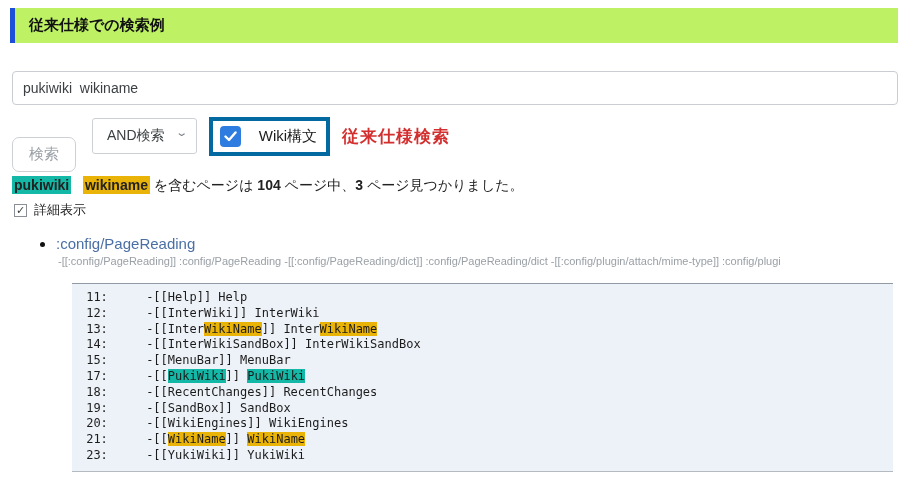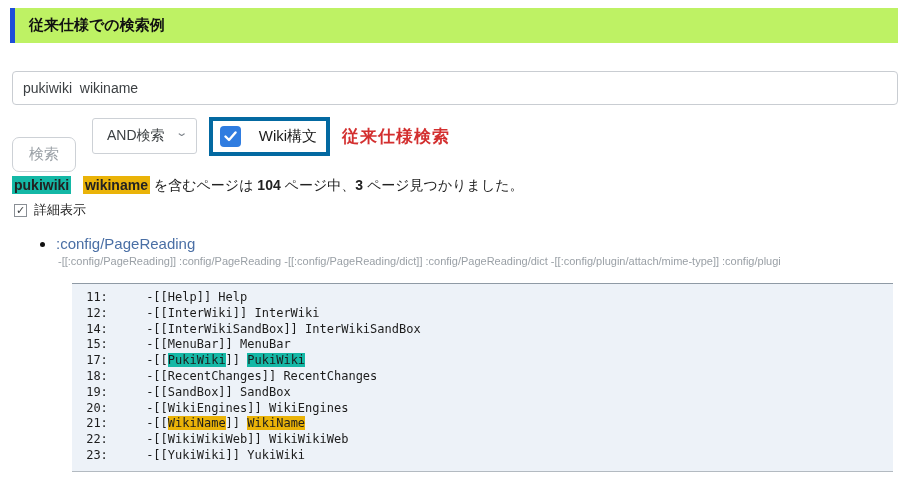--- a/index.html
+++ b/index.html
@@ -171,24 +171,24 @@
   <ul class="result-list">
     <li class="result-item">
       <a class="page-link">:config/PageReading</a>
       <div class="match-line">-[[:config/PageReading]] :config/PageReading -[[:config/PageReading/dict]] :config/PageReading/dict -[[:config/plugin/attach/mime-type]] :config/plugi</div>
     </li>
   </ul>
 
   <div class="code-block">
       <div class="code-line"><span class="code-ln">11:</span><span>     </span><span>-[[Help]] Help</span></div>
       <div class="code-line"><span class="code-ln">12:</span><span>     </span><span>-[[InterWiki]] InterWiki</span></div>
+      <div class="code-line"><span class="code-ln">13:</span><span>     </span><span>-[[Inter</span><span class="hl-aqua">WikiName</span><span>]] Inter</span><span class="hl-aqua">WikiName</span></div>
       <div class="code-line"><span class="code-ln">14:</span><span>     </span><span>-[[InterWikiSandBox]] InterWikiSandBox</span></div>
       <div class="code-line"><span class="code-ln">15:</span><span>     </span><span>-[[MenuBar]] MenuBar</span></div>
       <div class="code-line"><span class="code-ln">17:</span><span>     </span><span>-[[</span><span class="hl-yellow">PukiWiki</span><span>]] </span><span class="hl-yellow">PukiWiki</span></div>
       <div class="code-line"><span class="code-ln">18:</span><span>     </span><span>-[[RecentChanges]] RecentChanges</span></div>
       <div class="code-line"><span class="code-ln">19:</span><span>     </span><span>-[[SandBox]] SandBox</span></div>
       <div class="code-line"><span class="code-ln">20:</span><span>     </span><span>-[[WikiEngines]] WikiEngines</span></div>
       <div class="code-line"><span class="code-ln">21:</span><span>     </span><span>-[[</span><span class="hl-aqua">WikiName</span><span>]] </span><span class="hl-aqua">WikiName</span></div>
-      <div class="code-line"><span class="code-ln">22:</span><span>     </span><span>-[[WikiWikiWeb]] WikiWikiWeb</span></div>
       <div class="code-line"><span class="code-ln">23:</span><span>     </span><span>-[[YukiWiki]] YukiWiki</span></div>
     </div>
 
 </div>
 
 </body></html>

